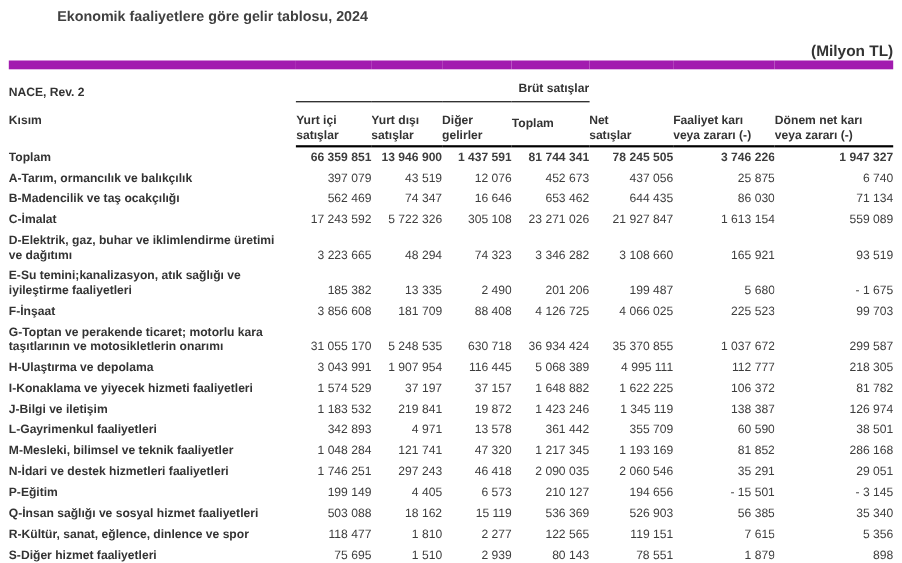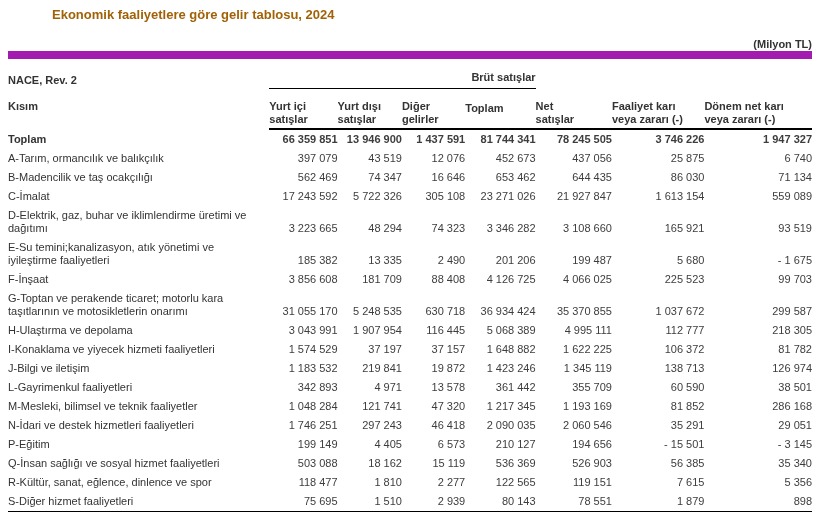--- a/index.html
+++ b/index.html
@@ -4,26 +4,26 @@
 <style>
   html, body { margin: 0; padding: 0; }
   body {
     width: 820px; height: 512px;
     background: #ffffff;
     font-family: "Liberation Sans", sans-serif;
     overflow: hidden;
   }
   .page { padding: 5px 8px 0 8px; }
   .title {
-    font-size: 13px; font-weight: bold; color: #a16207;
+    font-size: 13px; font-weight: bold; color: #404040;
     margin: 2px 0 16px 0;
     padding-left: 44px;
   }
   .unit {
-    text-align: right; font-size: 11px; font-weight: bold; color: #333333;
+    text-align: right; font-size: 14px; font-weight: bold; color: #333333;
     margin: 4px 0 1px 0; width: 804px;
   }
   table.income {
     border-collapse: collapse; table-layout: fixed;
     width: 804px;
     border-top: 8px solid #a21caf;
     border-bottom: 3px solid #000;
   }
   th, td { font-size: 11px; line-height: 13px; overflow: hidden; }
   thead th {
@@ -33,21 +33,21 @@
   }
   thead tr.cols-row th { border-bottom: 2px solid #000; }
   th.stub { text-align: left; vertical-align: bottom; padding-bottom: 3px; }
   th.group {
     text-align: right; border-bottom: 1px solid #000;
     padding: 4px 0 4px 0; white-space: normal;
   }
   th.group-empty { border-bottom: none; }
   th.col-toplam { vertical-align: middle; }
   tbody td { vertical-align: bottom; padding: 3px 0; color: #3d3d3d; }
-  tbody td.label { font-weight: normal; color: #333333; padding-right: 6px; text-align: left; }
+  tbody td.label { font-weight: bold; color: #333333; padding-right: 6px; text-align: left; }
   tbody td.num { text-align: right; }
   tbody tr.total-row td { font-weight: bold; }
 </style>
 </head>
 <body>
 
 <div class="page">
   <div class="title">Ekonomik faaliyetlere göre gelir tablosu, 2024</div>
   <div class="unit">(Milyon TL)</div>
 
@@ -132,21 +132,21 @@
           <td class="label">D-Elektrik, gaz, buhar ve iklimlendirme üretimi ve dağıtımı</td>
           <td class="num">3 223 665</td>
           <td class="num">48 294</td>
           <td class="num">74 323</td>
           <td class="num">3 346 282</td>
           <td class="num">3 108 660</td>
           <td class="num">165 921</td>
           <td class="num">93 519</td>
         </tr>
         <tr>
-          <td class="label">E-Su temini;kanalizasyon, atık yönetimi ve iyileştirme faaliyetleri</td>
+          <td class="label">E-Su temini;kanalizasyon, atık sağlığı ve iyileştirme faaliyetleri</td>
           <td class="num">185 382</td>
           <td class="num">13 335</td>
           <td class="num">2 490</td>
           <td class="num">201 206</td>
           <td class="num">199 487</td>
           <td class="num">5 680</td>
           <td class="num">- 1 675</td>
         </tr>
         <tr>
           <td class="label">F-İnşaat</td>
@@ -188,21 +188,21 @@
           <td class="num">106 372</td>
           <td class="num">81 782</td>
         </tr>
         <tr>
           <td class="label">J-Bilgi ve iletişim</td>
           <td class="num">1 183 532</td>
           <td class="num">219 841</td>
           <td class="num">19 872</td>
           <td class="num">1 423 246</td>
           <td class="num">1 345 119</td>
-          <td class="num">138 713</td>
+          <td class="num">138 387</td>
           <td class="num">126 974</td>
         </tr>
         <tr>
           <td class="label">L-Gayrimenkul faaliyetleri</td>
           <td class="num">342 893</td>
           <td class="num">4 971</td>
           <td class="num">13 578</td>
           <td class="num">361 442</td>
           <td class="num">355 709</td>
           <td class="num">60 590</td>

